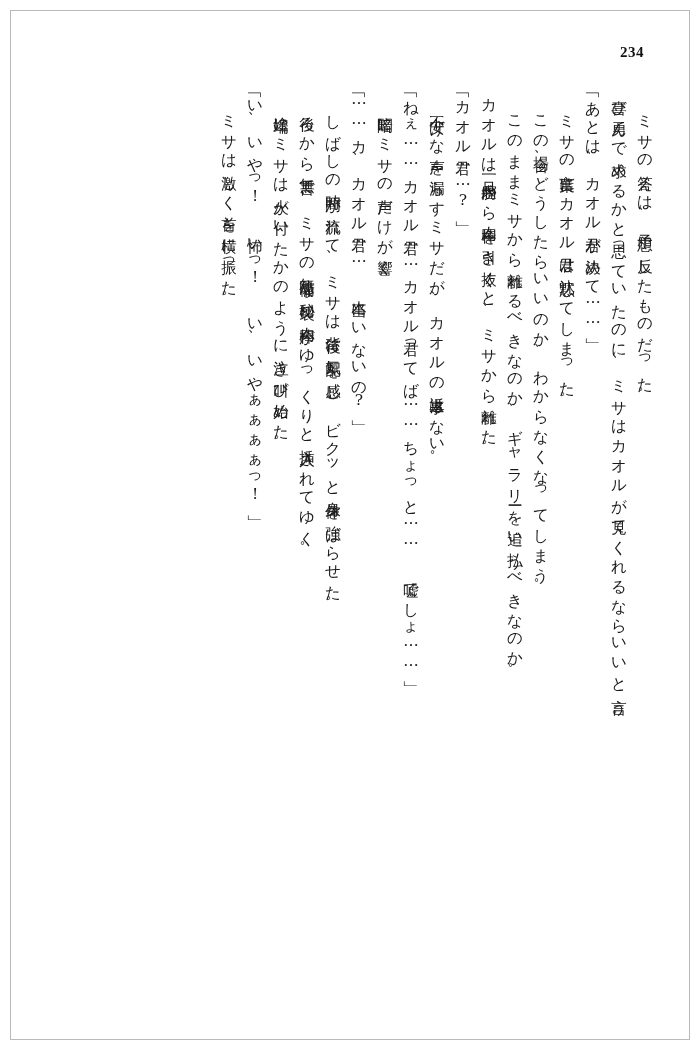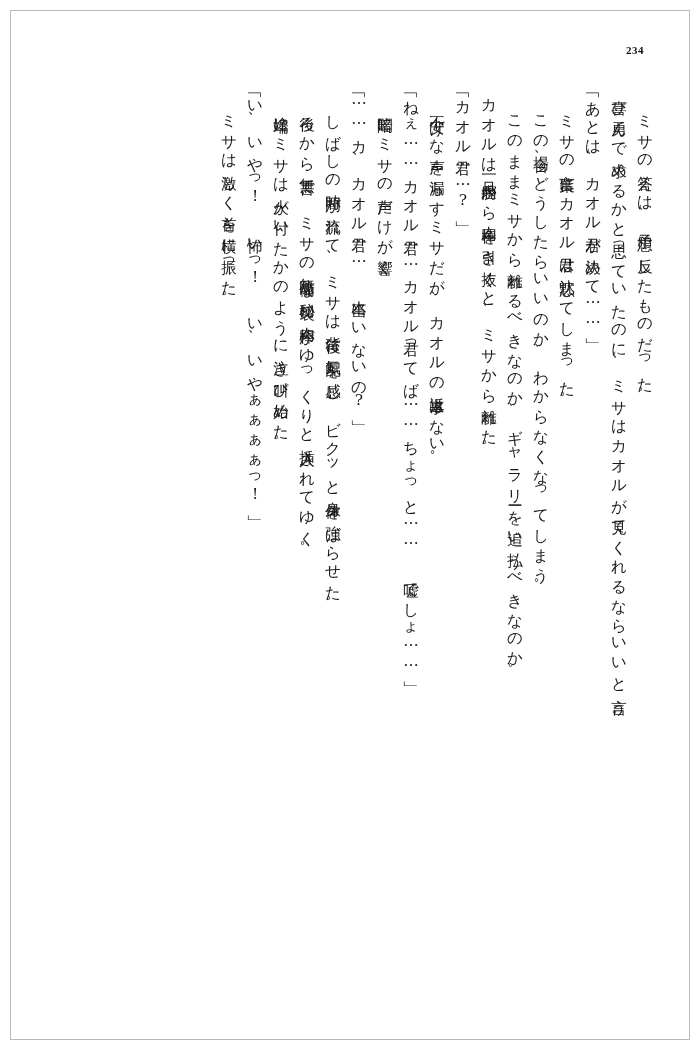--- a/index.html
+++ b/index.html
@@ -25,21 +25,21 @@
     width: 680px;
     height: 1030px;
     border: 1px solid #b9b9b9;
     box-sizing: border-box;
     pointer-events: none;
   }
   .page-number {
     position: absolute;
     top: 44px;
     right: 56px;
-    font-size: 11px;
+    font-size: 15px;
     font-weight: bold;
     color: #111;
     letter-spacing: 0.5px;
     font-family: "Liberation Serif", "DejaVu Serif", serif;
   }
   .text-block {
     position: absolute;
     top: 88px;
     left: 56px;
     right: 48px;

